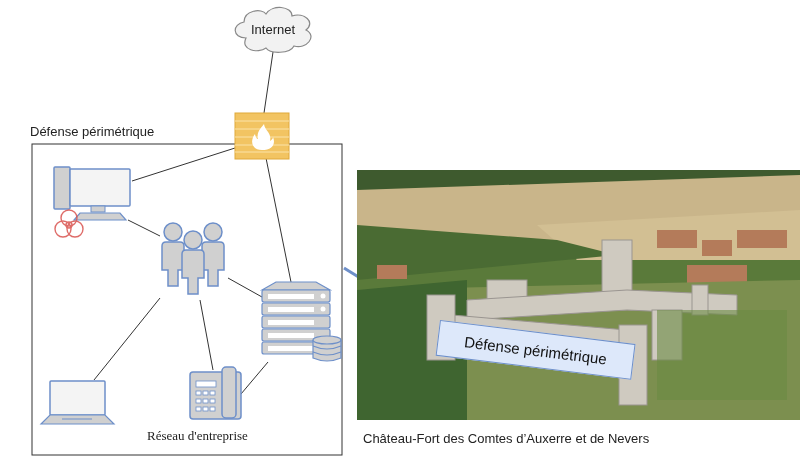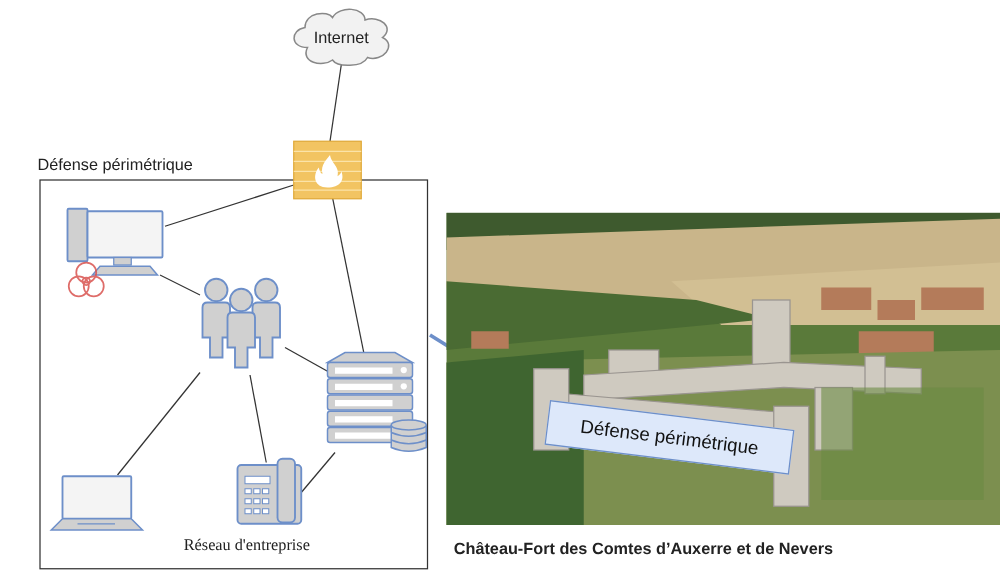--- a/index.html
+++ b/index.html
@@ -150,13 +150,13 @@
       <rect x="262" y="155" width="28" height="80"></rect>
       <rect x="295" y="140" width="30" height="50"></rect>
       <rect x="335" y="115" width="16" height="30"></rect>
     </g>
     <rect x="300" y="140" width="130" height="90" fill="#6b8a42" opacity="0.6"></rect>
   </svg>
 </div>
 
 <div class="callout">Défense périmétrique</div>
 
-<div class="label" style="left:363px; top:431px; font-size:13px;font-weight:bold;">Château-Fort des Comtes d’Auxerre et de Nevers</div>
+<div class="label" style="left:363px; top:431px; font-size:13px;">Château-Fort des Comtes d’Auxerre et de Nevers</div>
 
 </body></html>

